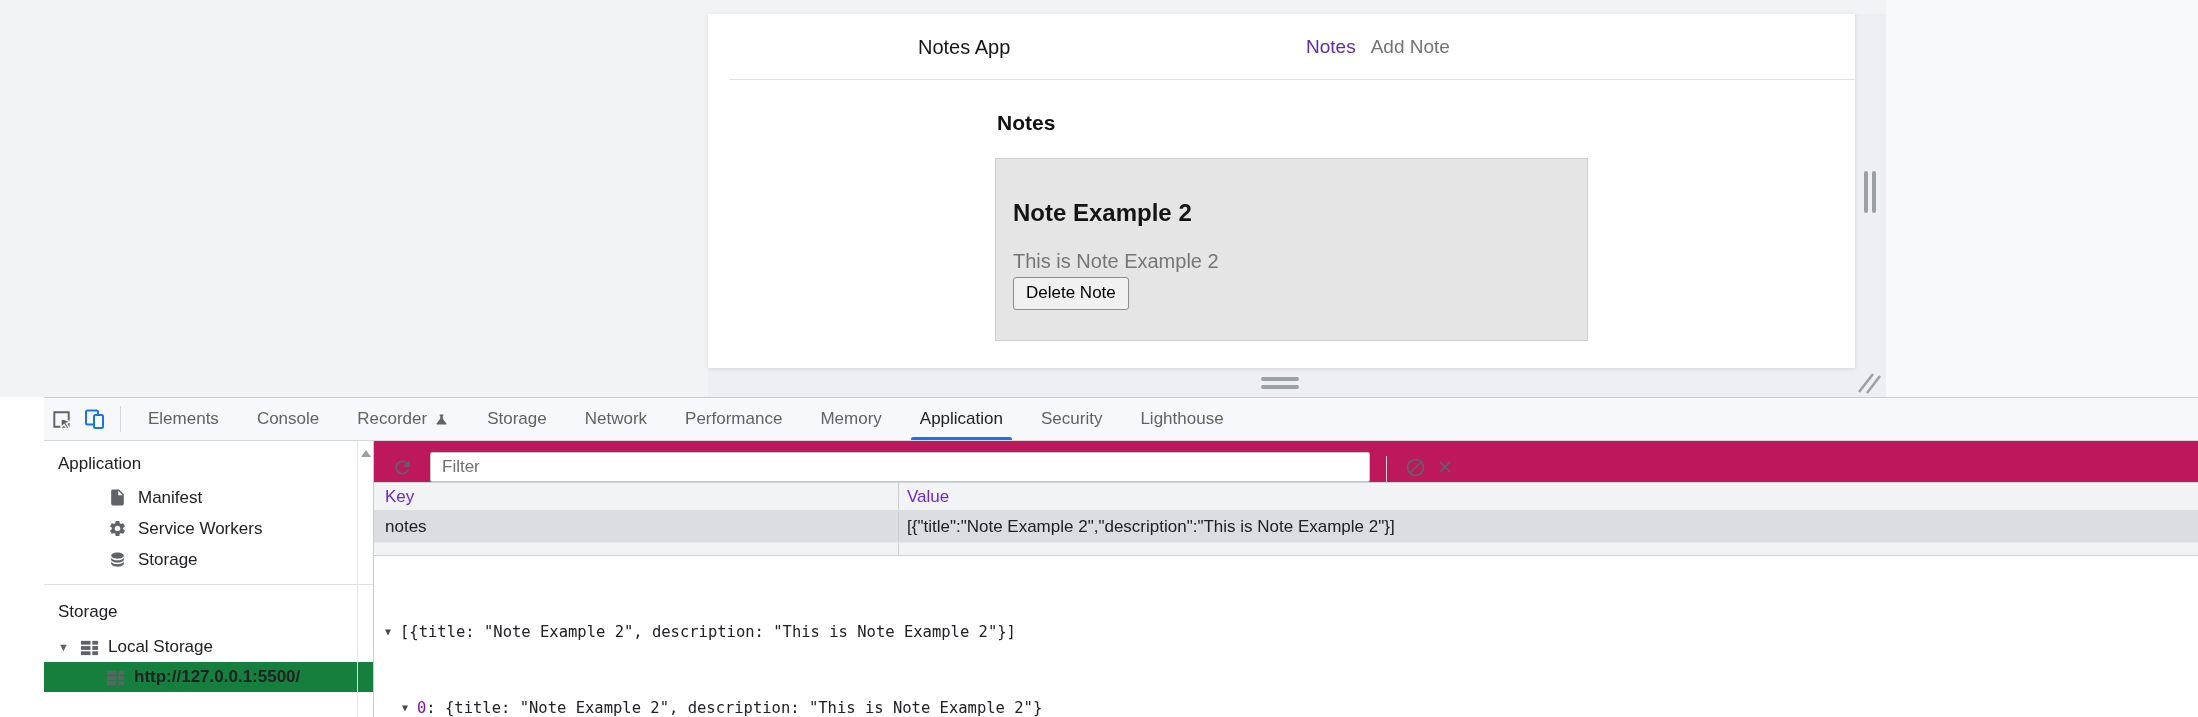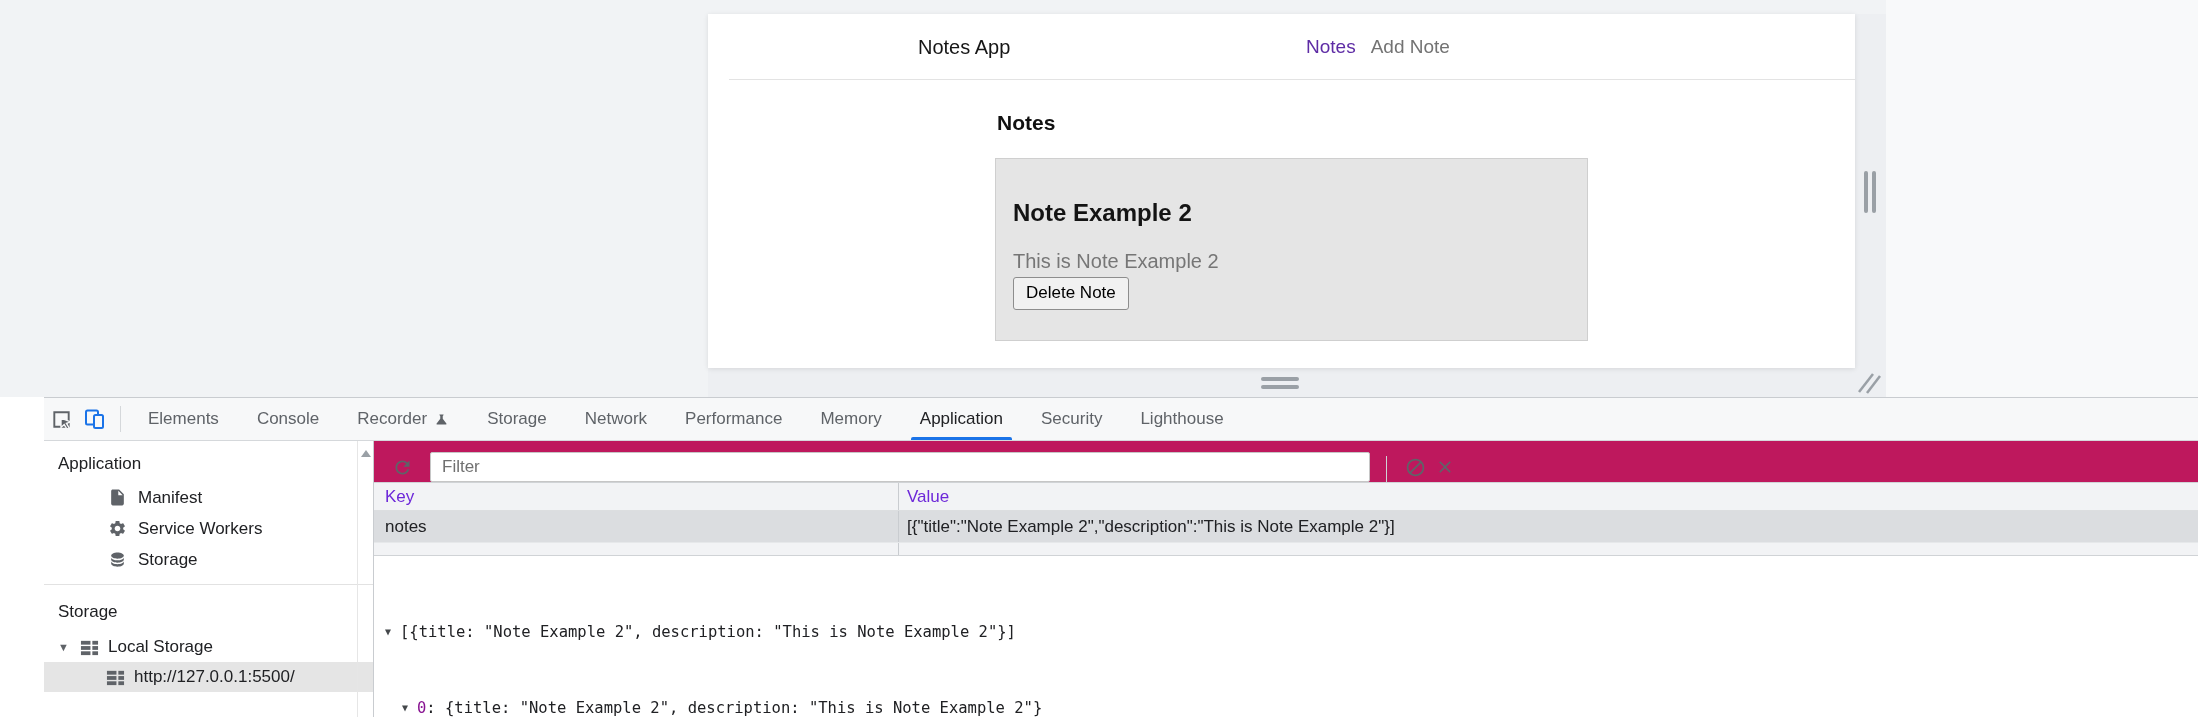--- a/index.html
+++ b/index.html
@@ -57,21 +57,21 @@
   
   .dt-sidebar { position:relative; width:330px; min-width:330px; background:#fff;
                 border-right:1px solid #c9ccd0; font-size:17px; }
   .sb-title { padding:13px 0 8px 14px; color:#202124; }
   .sb-item { height:31px; display:flex; align-items:center; padding-left:64px; gap:11px; cursor:pointer; }
   .sb-item svg { flex:0 0 auto; }
   .sb-divider { border-top:1px solid #e2e2e2; margin-top:9px; }
   .sb-title2 { padding:17px 0 10px 14px; color:#202124; }
   .sb-tree-row { height:30px; display:flex; align-items:center; padding-left:14px; gap:9px; cursor:pointer; }
   .sb-caret { font-size:11px; color:#5f6368; width:13px; }
-  .sb-tree-row.selected { background:#e5e5e5; padding-left:62px; }
+  .sb-tree-row.selected { background:#15803d; padding-left:62px;font-weight:bold; }
   .sb-scrollbar { position:absolute; right:0; top:0; bottom:0; width:16px; border-left:1px solid #e6e6e6; }
   .sb-scroll-arrow { position:absolute; left:3px; top:9px; width:0; height:0;
                      border-left:5px solid transparent; border-right:5px solid transparent;
                      border-bottom:7px solid #9aa0a6; }
 
   
   .dt-main { position:relative; flex:1; background:#fff; }
   .filter-bar { height:42px; background:#be185d; border-bottom:1px solid #d0d3d6;
                 display:flex; align-items:flex-end; padding-left:13px; }
   .filter-input { width:940px; height:30px; margin-left:13px; border:1px solid #c6c6c6; border-radius:2px;

